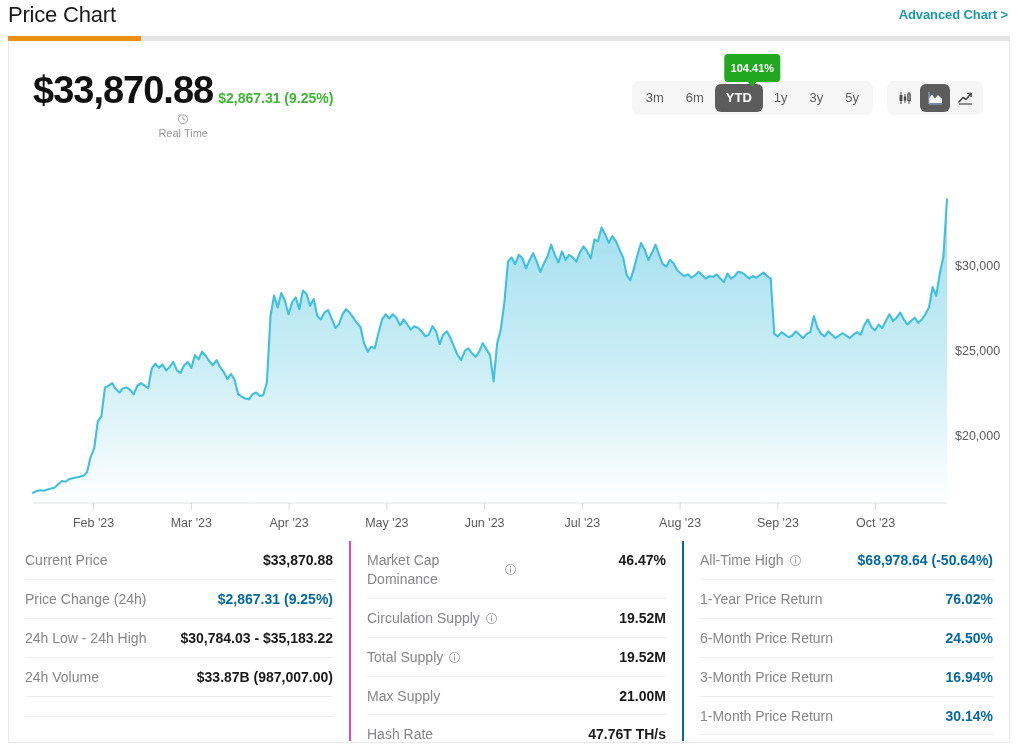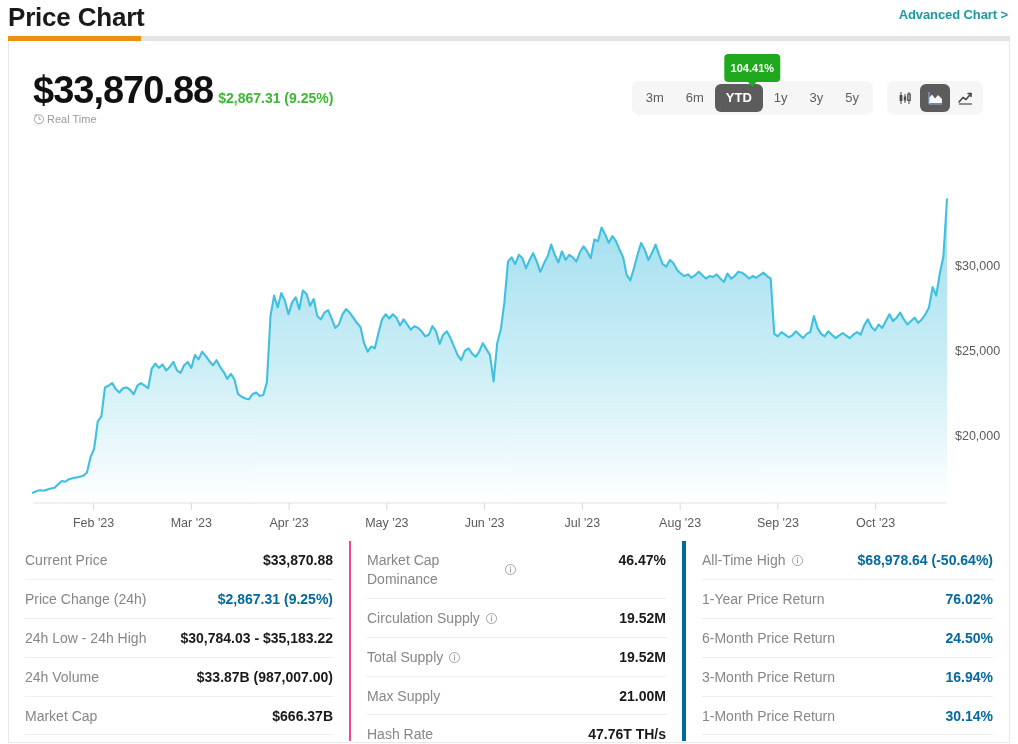--- a/index.html
+++ b/index.html
@@ -9,21 +9,21 @@
     font-family:"Liberation Sans","DejaVu Sans",sans-serif;
     color:#222;
     overflow:hidden;
   }
   #root{position:relative;width:1018px;height:744px;}
 
   
   .page-head{position:absolute;left:0;top:0;width:1018px;height:38px;}
   .page-title{
     position:absolute;left:8px;top:2px;
-    font-size:26px;font-weight:bold;color:#1a1a1a;letter-spacing:-.2px;
+    font-size:22px;font-weight:normal;color:#1a1a1a;letter-spacing:-.2px;
   }
   .adv-link{
     position:absolute;right:10px;top:7px;
     font-size:13px;font-weight:bold;color:#1b9aa6;text-decoration:none;
     letter-spacing:-.1px;
   }
   .tab-rule{position:absolute;left:8px;top:36px;width:1002px;height:5px;background:#e4e4e4;}
   .tab-rule-active{position:absolute;left:8px;top:36px;width:133px;height:5px;background:#ec9013;}
 
   
@@ -38,21 +38,21 @@
   .price-main{
     font-size:38px;font-weight:bold;color:#111;letter-spacing:-1px;
     display:inline-block;vertical-align:baseline;
   }
   .price-delta{
     font-size:14px;font-weight:bold;color:#3cb832;
     display:inline-block;vertical-align:baseline;margin-left:5px;
   }
   .realtime{
     margin-top:1px;font-size:11px;color:#9a9a9a;
-    display:flex;align-items:center;gap:2px;
+    display:flex;align-items:center;gap:2px;flex-direction:column;
   }
   .realtime svg{display:block;}
 
   
   .ctrl-wrap{position:absolute;right:26px;top:40px;display:flex;align-items:center;gap:14px;}
   .range-pill{
     display:flex;align-items:center;background:#f6f6f6;border-radius:7px;
     padding:3px;height:34px;box-sizing:border-box;position:relative;
   }
   .range-btn{
@@ -85,21 +85,21 @@
   .chart-area{position:absolute;left:0;top:110px;width:1000px;height:390px;}
   .chart-svg{display:block;}
   .ylab{font-size:12.5px;fill:#5b5b5b;font-family:"Liberation Sans",sans-serif;}
   .xlab{font-size:12.5px;fill:#5b5b5b;font-family:"Liberation Sans",sans-serif;text-anchor:middle;}
 
   
   .stats{position:absolute;left:0;top:500px;width:1000px;height:200px;display:flex;}
   .stat-col{padding:0 16px;box-sizing:border-box;}
   .col-1{width:340px;}
   .col-2{width:333px;border-left:2px solid #ec4899;}
-  .col-3{width:327px;border-left:4px solid #0369a1;}
+  .col-3{width:327px;border-left:2px solid #0369a1;}
   .stat-row{
     display:flex;align-items:flex-start;justify-content:space-between;
     border-bottom:1px solid #eeeeee;padding:10px 0 9px 0;gap:8px;
   }
   .stat-label{font-size:14px;color:#86868b;line-height:1.35;display:flex;align-items:center;gap:5px;}
   .stat-value{font-size:14px;font-weight:bold;color:#1a1a1a;text-align:right;line-height:1.35;white-space:nowrap;}
   .stat-value.green{color:#0369a1;}
   .info-ic{display:inline-block;vertical-align:middle;}
   .lbl-wrap{max-width:150px;}
 </style>
@@ -231,26 +231,20 @@
               <span>24h Low - 24h High</span>
             </div>
             <div class="stat-value">$30,784.03 - $35,183.22</div>
           </div>
           <div class="stat-row">
             <div class="stat-label lbl-wrap">
               <span>24h Volume</span>
             </div>
             <div class="stat-value">$33.87B (987,007.00)</div>
           </div>
-          <div class="stat-row">
-            <div class="stat-label lbl-wrap">
-              <span>Market Cap</span>
-            </div>
-            <div class="stat-value">$666.37B</div>
-          </div>
           <div class="stat-row"></div>
         </div>
       <div class="stat-col col-2" id="stat-col-2">
           <div class="stat-row">
             <div class="stat-label lbl-wrap">
               <span>Market Cap Dominance</span>
               <span style="cursor: pointer; display: inline-flex;">
                 <svg class="info-ic" width="13" height="13" viewBox="0 0 16 16">
                   <circle cx="8" cy="8" r="6.2" fill="none" stroke="#9a9a9a" stroke-width="1.1"></circle>
                   <circle cx="8" cy="4.9" r="0.85" fill="#9a9a9a"></circle>

